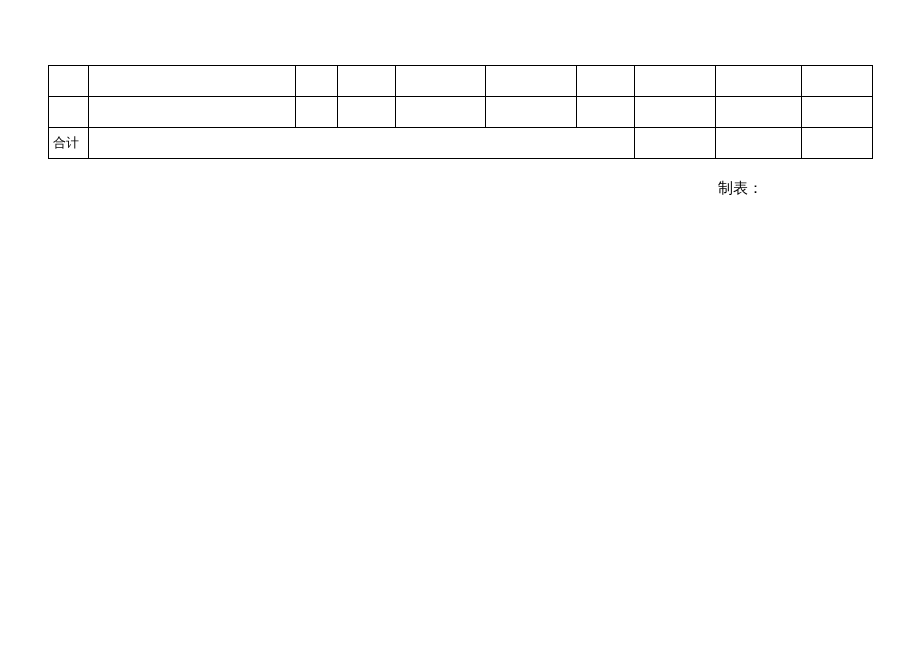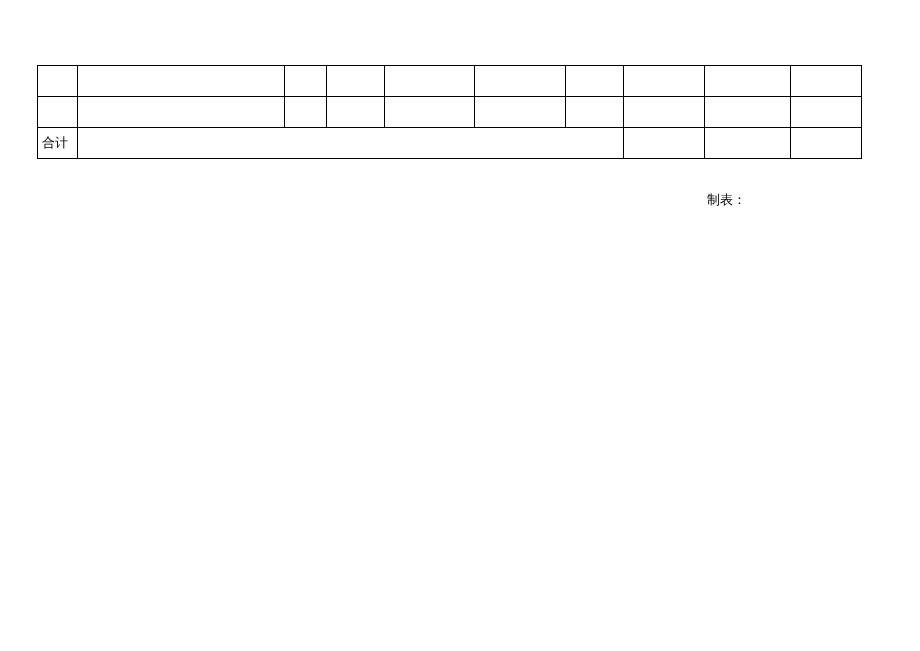--- a/index.html
+++ b/index.html
@@ -7,21 +7,21 @@
       padding: 0;
       width: 920px;
       height: 651px;
       background: #fff;
       font-family: "SimSun", "宋体", serif;
       font-size: 13px;
       color: #000;
     }
     .page {
       padding-top: 65px;
-      padding-left: 37px;
+      padding-left: 48px;
       padding-right: 48px;
     }
     table {
       border-collapse: collapse;
       width: 824px;
       table-layout: fixed;
     }
     td {
       border: 1px solid #000;
       height: 31px;
@@ -34,23 +34,23 @@
     .c2  { width: 207px; }
     .c3  { width: 42px; }
     .c4  { width: 58px; }
     .c5  { width: 90px; }
     .c6  { width: 91px; }
     .c7  { width: 58px; }
     .c8  { width: 81px; }
     .c9  { width: 86px; }
     .c10 { width: 71px; }
     .footer-label {
-      margin-top: 32px;
+      margin-top: 20px;
       margin-left: 670px;
-      font-size: 13px;
+      font-size: 15px;
       font-family: Liberation Mono, monospace;
     }
   </style>
 </head>
 <body>
 
 <div class="page">
   <table>
     <colgroup>
       <col class="c1">

